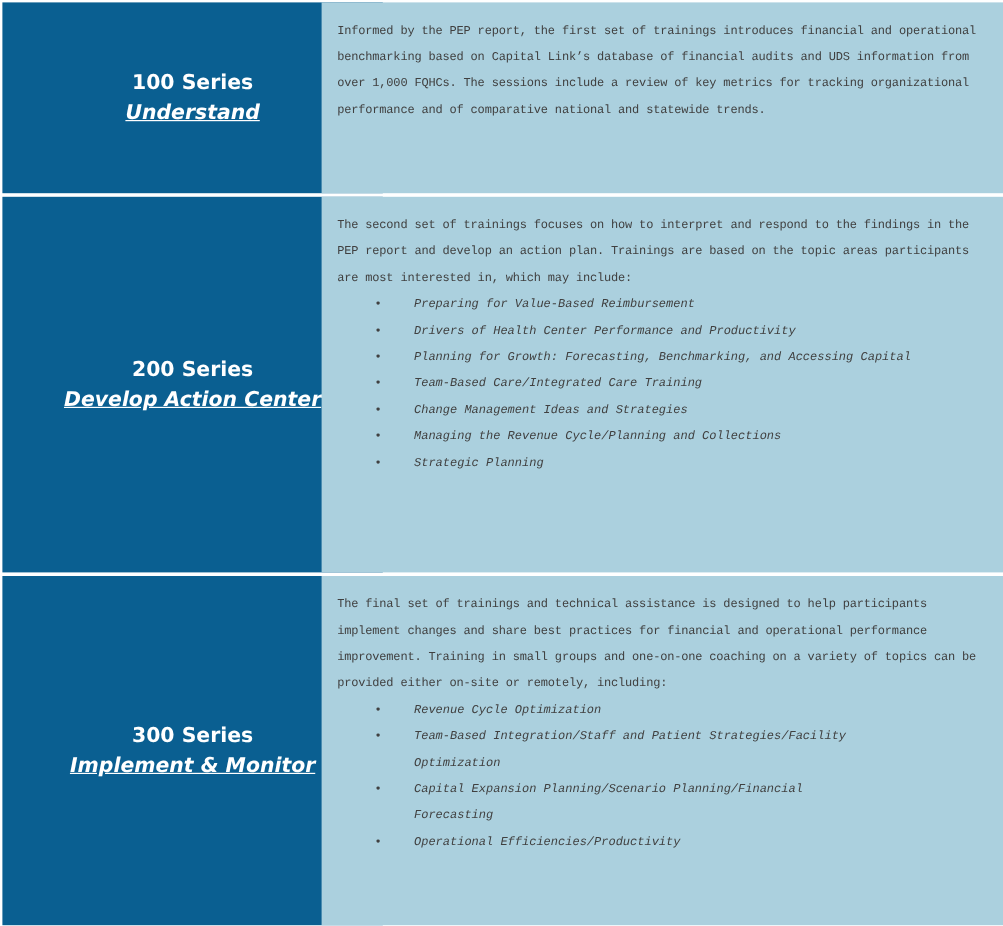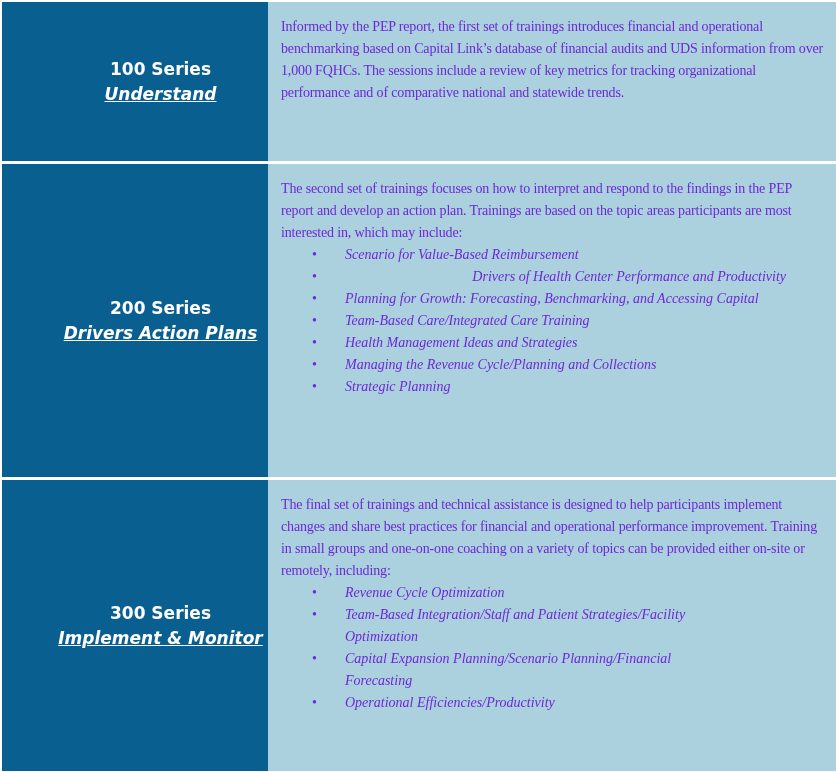--- a/index.html
+++ b/index.html
@@ -2,21 +2,21 @@
 <html><head>
 <meta charset="utf-8">
 <style>
   html, body { margin:0; padding:0; background:#ffffff; }
   body { width:836px; height:772px; overflow:hidden; }
   .table { position:relative; width:836px; height:772px; background:#ffffff; }
   .row { position:absolute; left:0; width:836px; display:flex; }
   .left { width:317px; background:#0a5f91; color:#ffffff; display:flex; flex-direction:column; align-items:center; justify-content:center; font-family:"DejaVu Sans", sans-serif; font-size:17px; line-height:25px; text-align:center; margin-left:2px; }
   .left .title { font-weight:bold; }
   .left .sub { font-weight:bold; font-style:italic;text-decoration:underline; }
-  .right { position:absolute; left:268px; right:0; top:0; bottom:0; background:#abd0de; color:#6d28d9; font-family:Liberation Serif, serif; font-size:14px; line-height:22px; padding:14px 10px 0 13px; box-sizing:border-box; }
+  .right { position:absolute; left:268px; right:0; top:0; bottom:0; background:#abd0de; color:#404040; font-family:Liberation Mono, monospace; font-size:10px; line-height:22px; padding:14px 10px 0 13px; box-sizing:border-box; }
   .right p { margin:0; letter-spacing:-0.15px; }
   .right ul { list-style:none; margin:0; padding:0; }
   .right li { position:relative; padding-left:64px; font-style:italic; }
   .right li::before { content:"•"; position:absolute; left:31px; font-style:normal; }
 </style>
 </head>
 <body>
 
 <div class="table">
 
@@ -26,30 +26,30 @@
       <div class="sub">Understand</div>
     </div>
     <div class="right">
       <p>Informed by the PEP report, the first set of trainings introduces financial and operational benchmarking based on Capital Link’s database of financial audits and UDS information from over 1,000 FQHCs. The sessions include a review of key metrics for tracking organizational performance and of comparative national and statewide trends.</p>
     </div>
   </div>
 
   <div class="row" style="top:164px;height:313px;">
     <div class="left">
       <div class="title">200 Series</div>
-      <div class="sub">Drivers Action Plans</div>
+      <div class="sub">Develop Action Center</div>
     </div>
     <div class="right">
       <p>The second set of trainings focuses on how to interpret and respond to the findings in the PEP report and develop an action plan. Trainings are based on the topic areas participants are most interested in, which may include:</p>
       <ul>
-        <li>Scenario for Value-Based Reimbursement</li>
-        <li style="padding-right:40px;text-align:right;">Drivers of Health Center Performance and Productivity</li>
+        <li>Preparing for Value-Based Reimbursement</li>
+        <li style="padding-right:40px;">Drivers of Health Center Performance and Productivity</li>
         <li>Planning for Growth: Forecasting, Benchmarking, and Accessing Capital</li>
         <li>Team-Based Care/Integrated Care Training</li>
-        <li>Health Management Ideas and Strategies</li>
+        <li>Change Management Ideas and Strategies</li>
         <li>Managing the Revenue Cycle/Planning and Collections</li>
         <li>Strategic Planning</li>
       </ul>
     </div>
   </div>
 
   <div class="row" style="top:480px;height:291px;">
     <div class="left">
       <div class="title">300 Series</div>
       <div class="sub">Implement &amp; Monitor</div>

